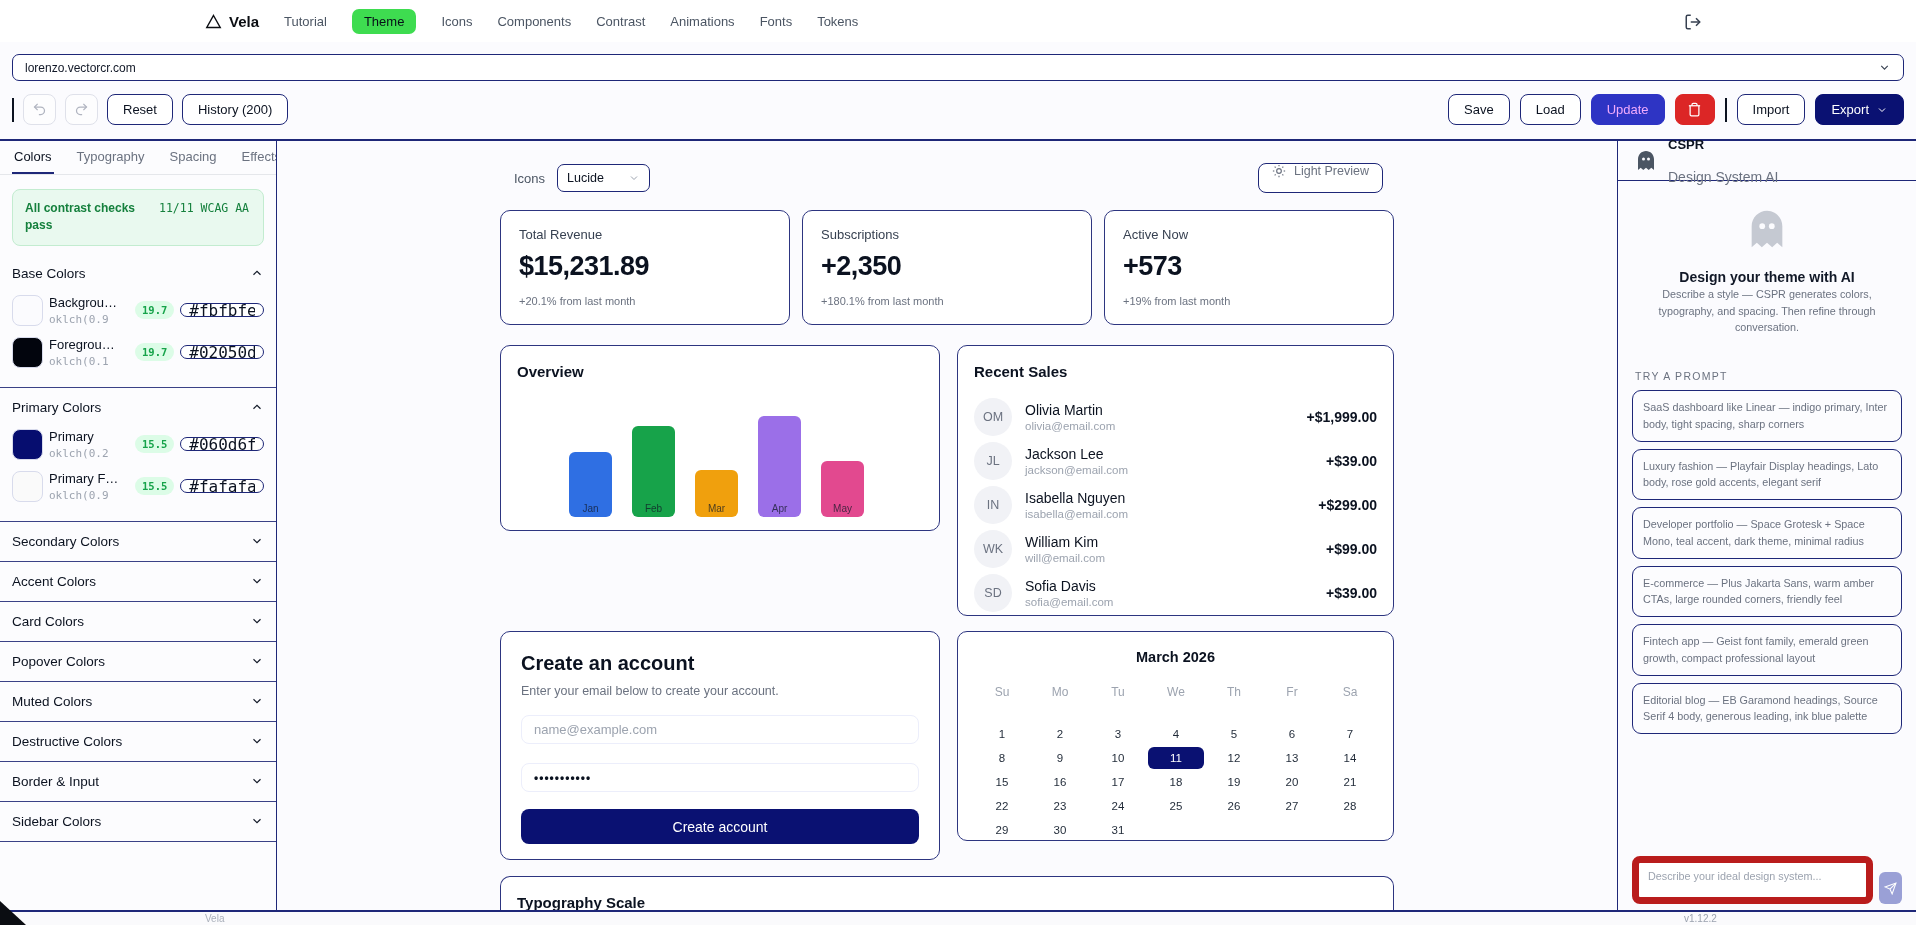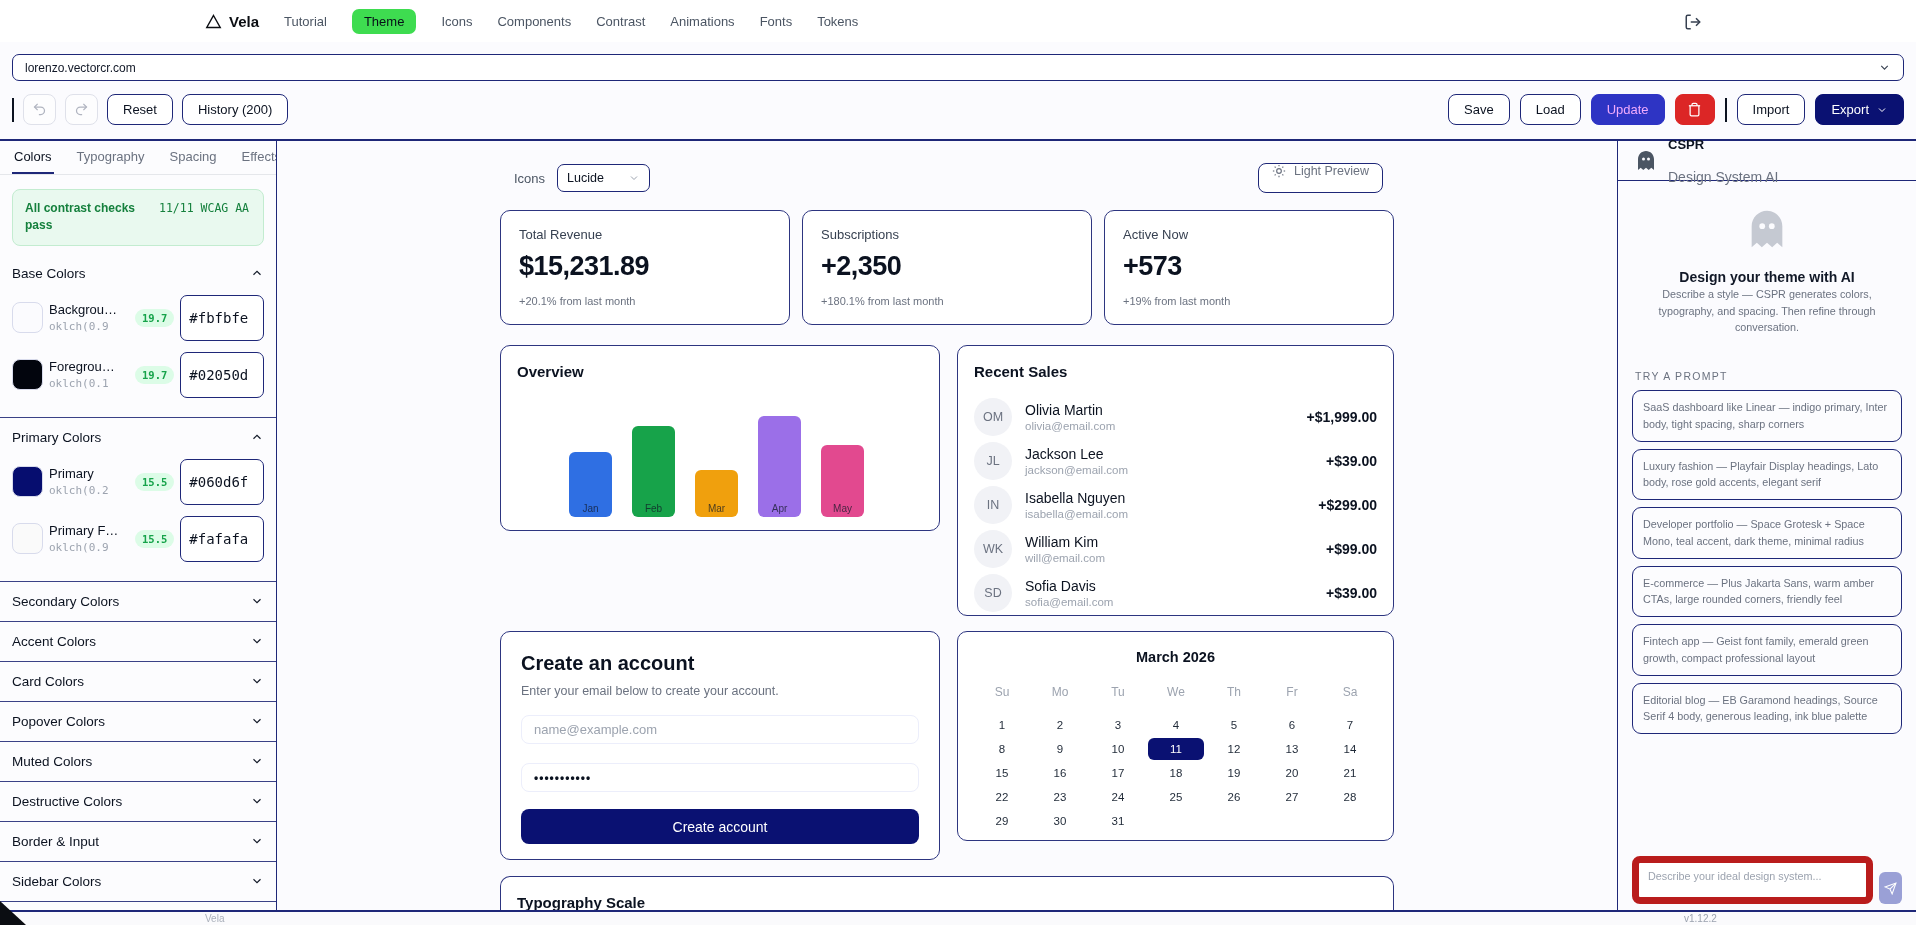--- a/index.html
+++ b/index.html
@@ -57,22 +57,22 @@
   .section-header .chev { color:#111827; }
   .rows { padding:2px 12px 8px 12px; }
   .color-row { display:flex; align-items:center; gap:6px; margin-bottom:11px; }
   .swatch { width:31px; height:31px; border-radius:8px; border:1px solid #d8dbec; flex:none; cursor:pointer; background:#fff; }
   .color-meta { width:80px; overflow:hidden; flex:none; }
   .color-name { font-size:13px; color:#0b1220; white-space:nowrap; overflow:hidden; }
   .color-oklch { font-family:"DejaVu Sans Mono", monospace; font-size:11px; color:#9ca3af;
                  white-space:nowrap; overflow:hidden; margin-top:3px; }
   .badge { background:#dcfce7; color:#16a34a; font-family:"DejaVu Sans Mono", monospace; font-size:10.5px;
            font-weight:bold; padding:3px 7px; border-radius:10px; flex:none; }
-  .hex-input { width:84px; height:46px; border:1px solid #1e2778; border-radius:7px; background:#fff;
-               font-family:"DejaVu Sans Mono", monospace; font-size:14px; color:#0b1220; padding:0 8px; flex:none; }
+  .hex-input { width:84px; height:14px; border:1px solid #1e2778; border-radius:7px; background:#fff;
+               font-family:"DejaVu Sans Mono", monospace; font-size:16px; color:#0b1220; padding:0 8px; flex:none; }
 
   
   .main { position:absolute; left:277px; right:299px; top:141px; bottom:15px; overflow:hidden; }
   .canvas { position:relative; width:894px; margin:0 auto; height:100%; }
   .card { background:#fff; border:1px solid #2d3580; border-radius:10px; position:absolute; }
 
   .icons-row { position:absolute; top:22px; left:0; right:0; height:30px; display:flex; align-items:center; gap:12px; padding-left:14px; }
   .icons-label { font-size:13px; color:#4b5563; }
   .mini-select { width:93px; height:28px; border:1px solid #1e2778; border-radius:7px; background:#fff;
                  display:flex; align-items:center; padding:0 9px; font-size:12.5px; color:#0b1220; cursor:pointer; }
@@ -111,21 +111,21 @@
   .text-input::placeholder { color:#9ca3af; }
   .email-input { margin-top:17px; }
   .pwd-input { margin-top:19px; font-weight:bold; letter-spacing:1px; font-size:12px; }
   .create-btn { display:block; width:100%; height:35px; margin-top:17px; background:#0a1172; color:#fff;
                 border:none; border-radius:8px; font-size:14px; font-family:inherit; cursor:pointer; }
 
   .calendar-card { top:490px; left:457px; width:437px; height:210px; padding:14px 15px; }
   .cal-title { text-align:center; font-size:14.5px; font-weight:600; color:#0b1220; margin-top:3px; }
   .cal-grid { margin-top:14px; }
   .cal-row { display:grid; grid-template-columns:repeat(7,58px); height:24px; align-items:center; }
-  .cal-row.weekdays { color:#9ca3af; font-size:12px; height:26px; margin-bottom:8px; }
+  .cal-row.weekdays { color:#9ca3af; font-size:12px; height:26px; margin-bottom:17px; }
   .cal-cell { text-align:center; font-size:11.5px; color:#1f2937; display:flex; align-items:center; justify-content:center; cursor:pointer; }
   .cal-row.weekdays .cal-cell { cursor:default; color:#9ca3af; font-size:12px; }
   .cal-cell .pill { display:flex; align-items:center; justify-content:center; width:56px; height:22px;
                     background:#0a1172; color:#fff; border-radius:6px; font-weight:500; }
 
   .typo-card { top:735px; left:0; right:0; height:80px; padding:17px 16px; border-bottom:none; border-bottom-left-radius:0; border-bottom-right-radius:0; }
 
   
   .ai-panel { position:absolute; right:0; top:141px; width:299px; bottom:15px; border-left:1px solid #1e2778; background:#fbfbfe; }
   .ai-head { display:flex; align-items:center; gap:10px; padding:8px 16px; height:40px; border-bottom:1px solid #1e2778; }
@@ -478,21 +478,21 @@
   </div>
 
   <div class="bar" style="height: 47px; background: rgb(240, 160, 13);">
     <span class="bar-label">Mar</span>
   </div>
 
   <div class="bar" style="height: 101px; background: rgb(155, 111, 232);">
     <span class="bar-label">Apr</span>
   </div>
 
-  <div class="bar" style="height: 72px; background: rgb(226, 73, 143);">
+  <div class="bar" style="height: 56px; background: rgb(226, 73, 143);">
     <span class="bar-label">May</span>
   </div>
 </div>
       </div>
 
       <div class="card sales-card">
         <div class="card-title">Recent Sales</div>
         <div class="sales-list" id="sales-list">
   <div class="sale-row">
     <div class="avatar">OM</div>

